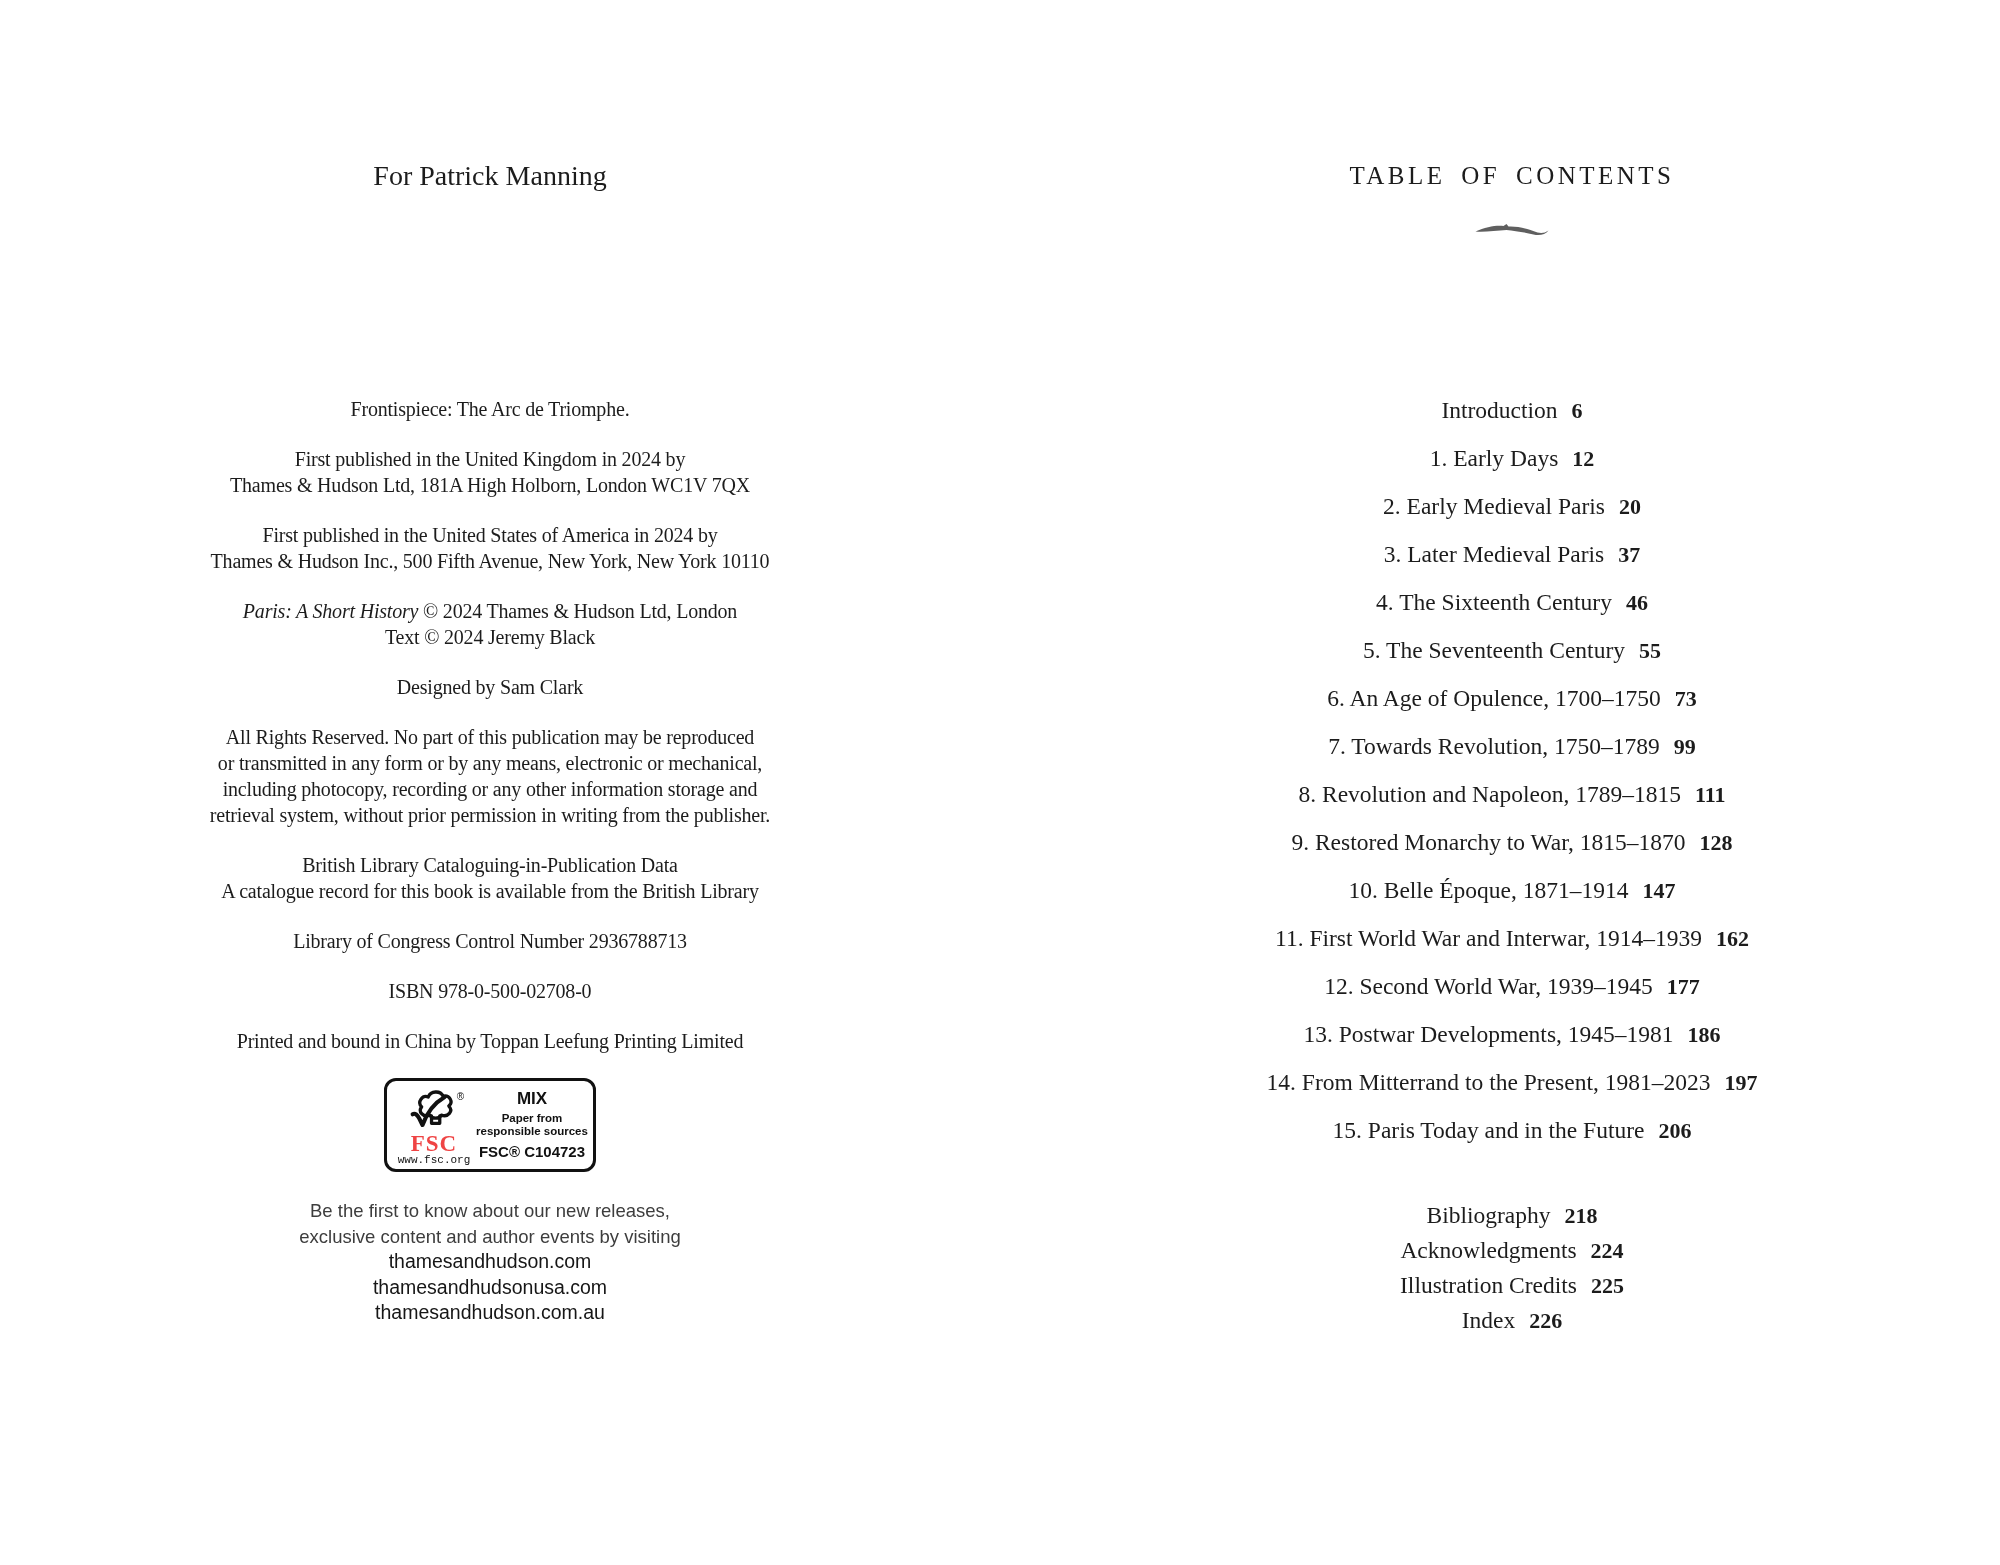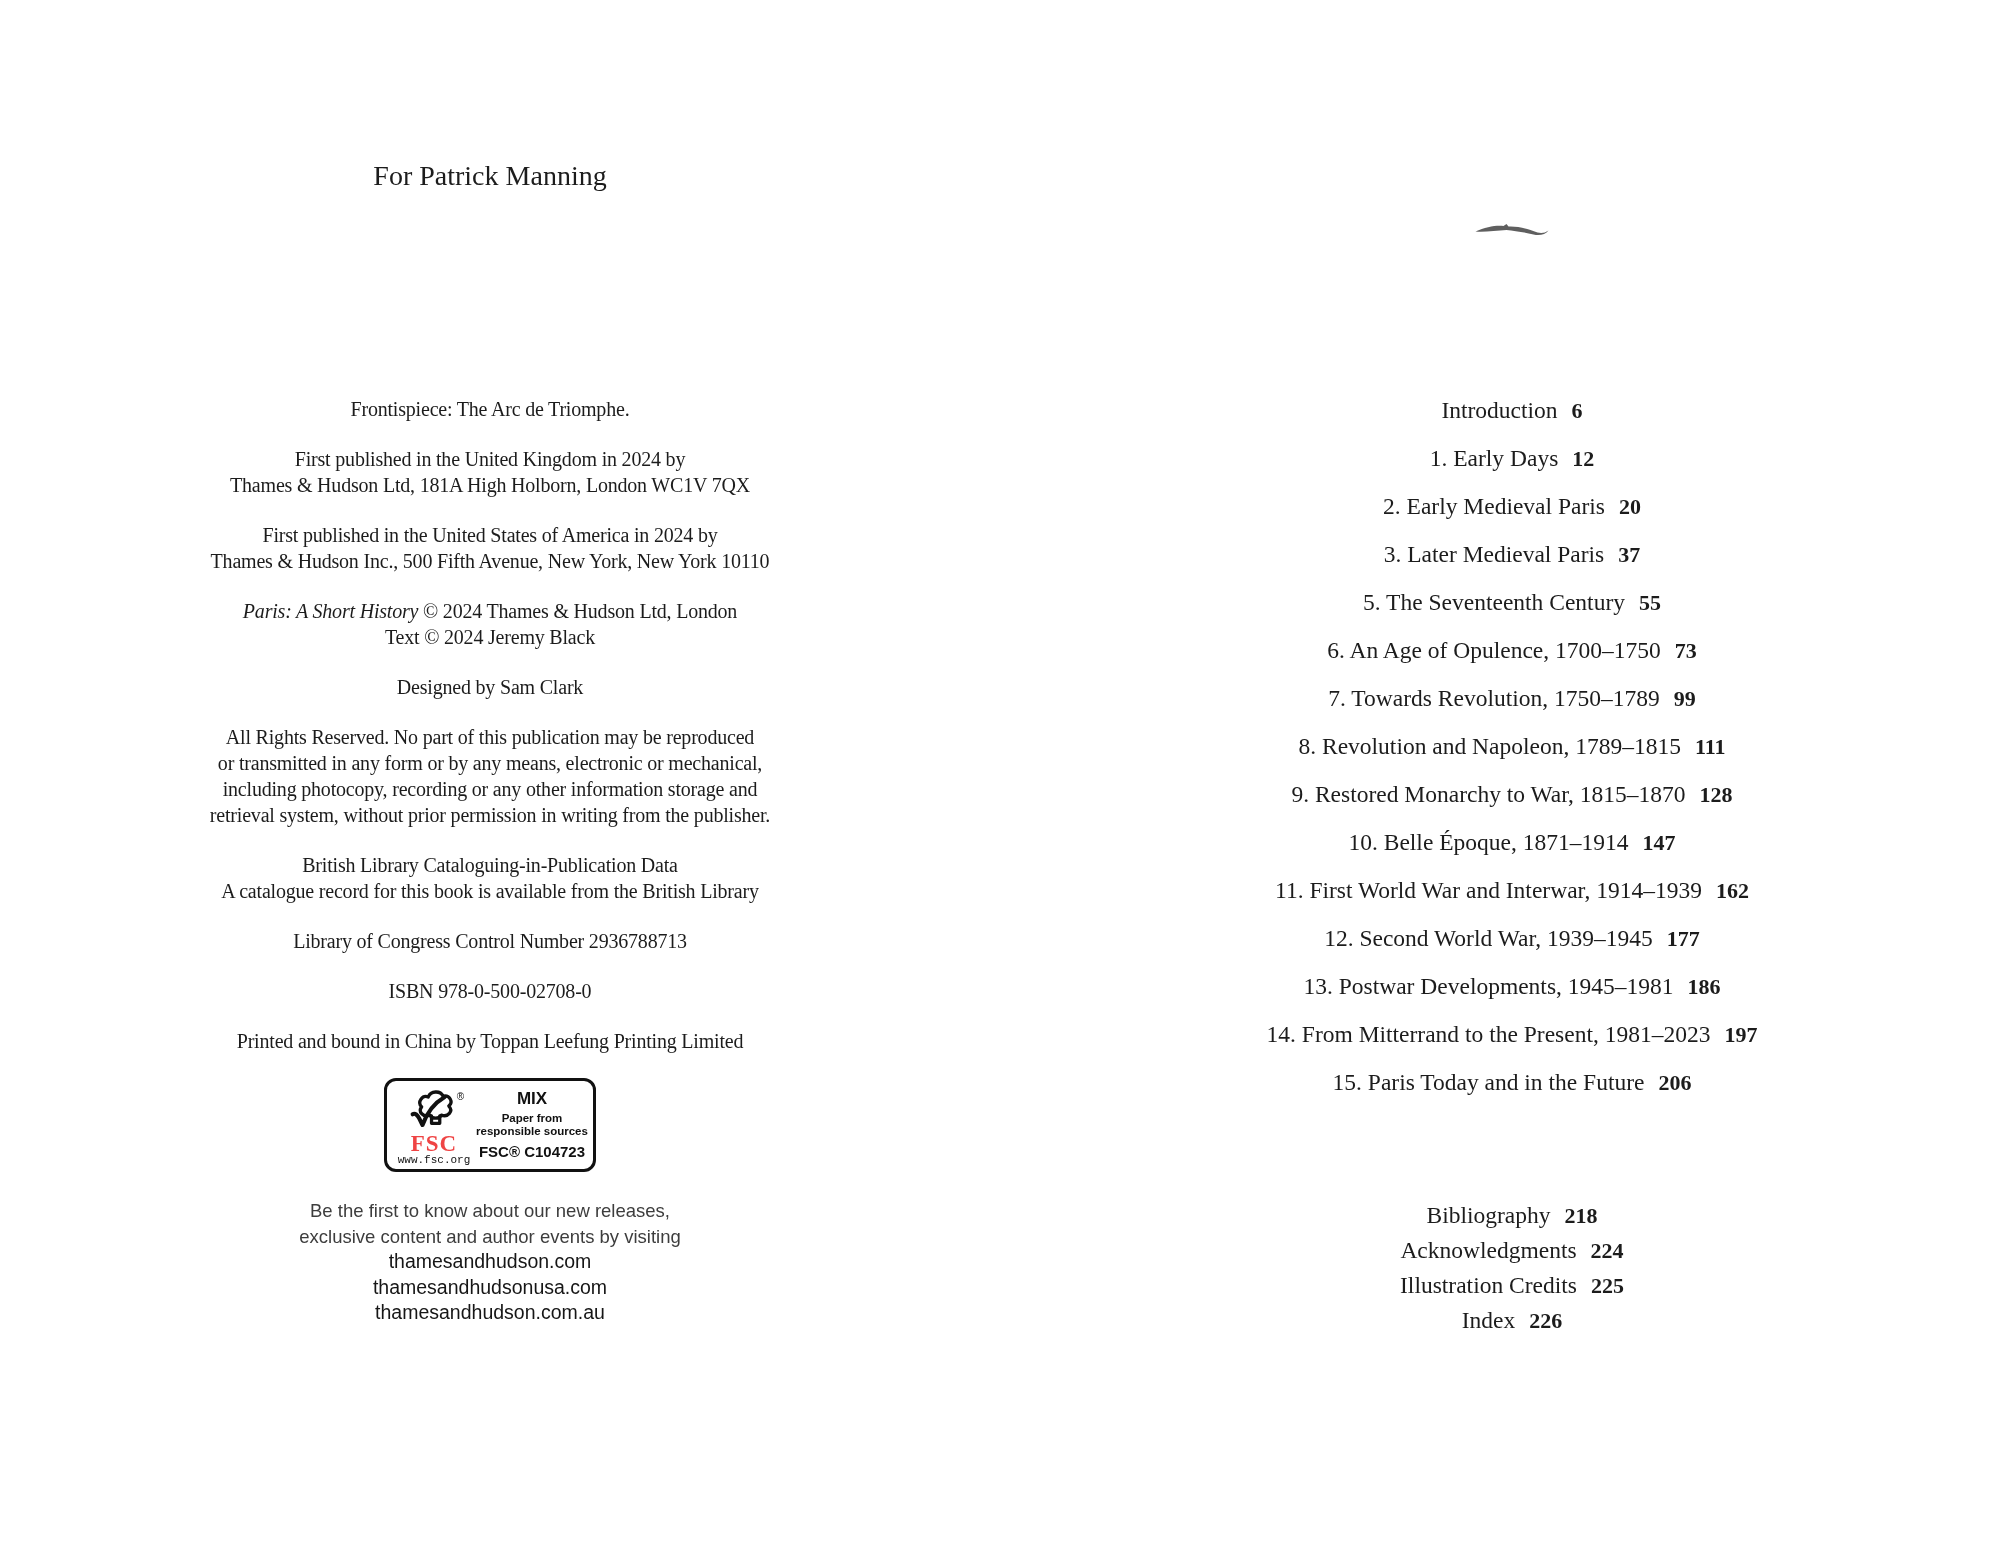--- a/index.html
+++ b/index.html
@@ -183,20 +183,21 @@
             <div class="promo-site">thamesandhudson.com.au</div>
           </div>
       </div>
 
     </div>
   </section>
 
   <section class="page page-right">
     <div class="rp-inner">
 
+      <h1 class="toc-title">TABLE OF CONTENTS</h1>
 
       <div class="ornament-wrap">
         <svg viewBox="0 0 150 24" width="76" height="12" aria-hidden="true">
           <path fill="var(--ornament)" d="M2 15 C22 6 44 2 58 4 L64 0 L68 5 C86 4 104 9 126 17 C134 19 141 18 148 13 C142 21 130 24 118 21 C98 16 80 14 64 12 C44 13 18 17 2 15 Z"></path>
         </svg>
       </div>
 
       <div class="toc-entries">
 
           <div class="toc-row">
@@ -208,20 +209,23 @@
           </div>
 
           <div class="toc-row">
             <span class="toc-label">2. Early Medieval Paris</span><span class="toc-page">20</span>
           </div>
 
           <div class="toc-row">
             <span class="toc-label">3. Later Medieval Paris</span><span class="toc-page">37</span>
           </div>
 
+          <div class="toc-row">
+            <span class="toc-label">4. The Sixteenth Century</span><span class="toc-page">46</span>
+          </div>
 
           <div class="toc-row">
             <span class="toc-label">5. The Seventeenth Century</span><span class="toc-page">55</span>
           </div>
 
           <div class="toc-row">
             <span class="toc-label">6. An Age of Opulence, 1700–1750</span><span class="toc-page">73</span>
           </div>
 
           <div class="toc-row">

